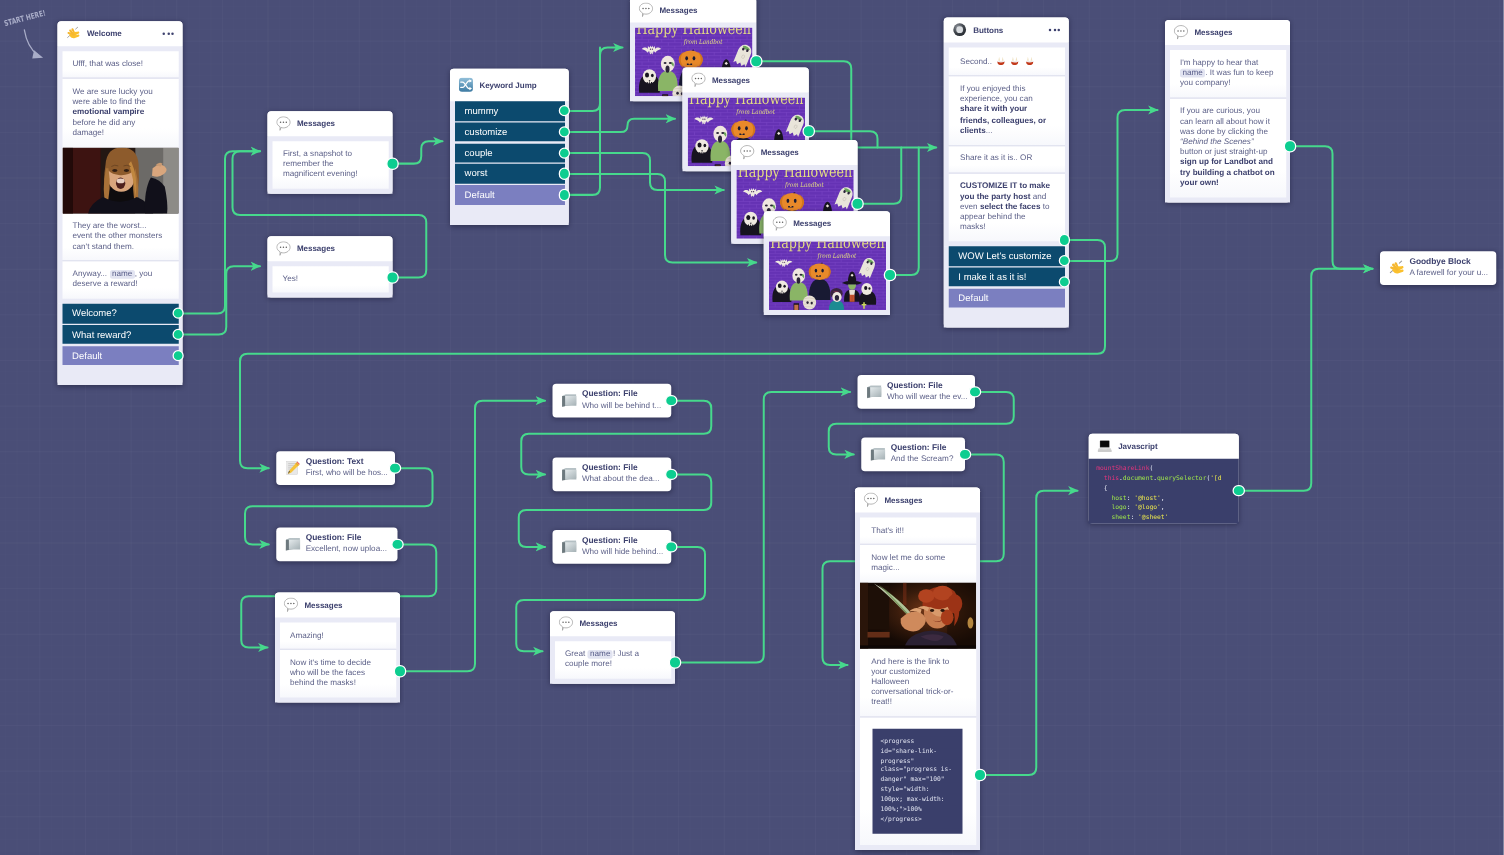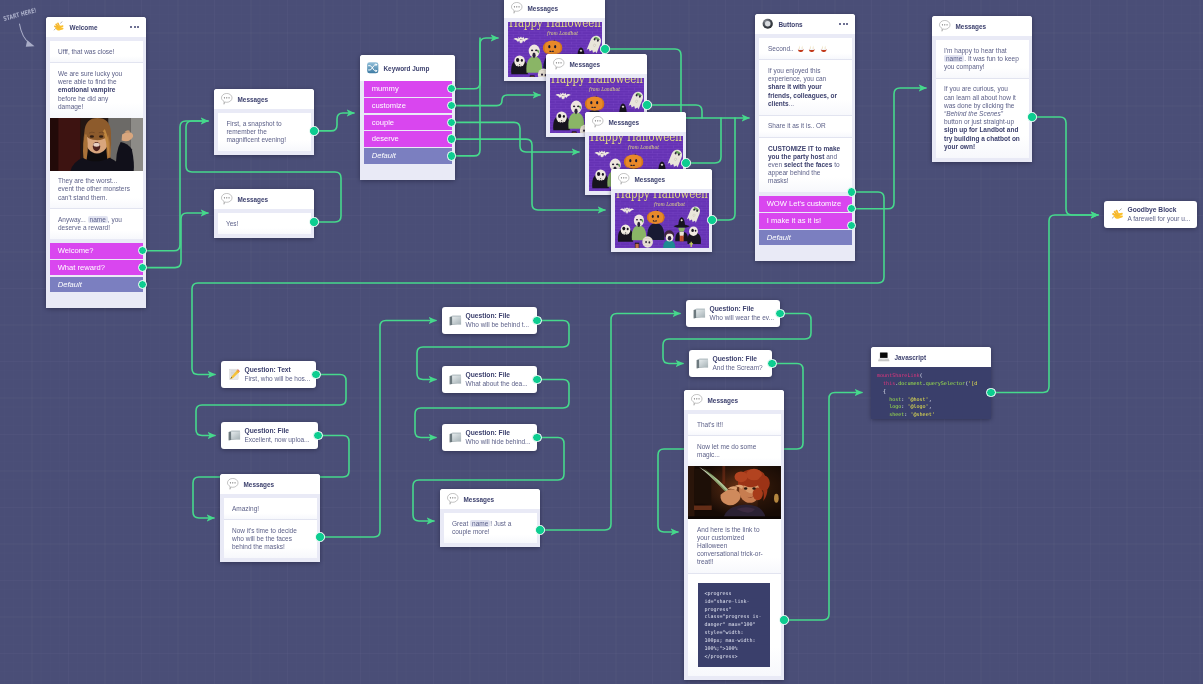--- a/index.html
+++ b/index.html
@@ -26,22 +26,22 @@
 .narrow .msg{padding:6.6px 9.5px;}
 .w75 .msg{padding:6.6px 8.9px;}
 .msg+.msg{border-top:1.2px solid #e2e4f0;}
 .msg b{color:#3d416e;font-weight:bold;}
 .msg i{font-style:italic;color:#5b5f87;font-weight:normal;}
 .vr{background:#e2e4f1;color:#575c88;border-radius:2px;padding:0 2px;}
 .msgimg{background:#fff;padding:0;line-height:0;overflow:hidden;}
 .btns{padding:0 3.5px 4px 3.5px;background:#e9eaf6;}
 .btn{height:15.6px;line-height:15.6px;padding:0 12px 0 8.2px;font-size:7.6px;color:#fff;margin-bottom:1.2px;
   position:relative;overflow:hidden;white-space:nowrap;text-overflow:clip;}
-.btn:last-child{margin-bottom:12px;font-style:italic;}
-.btn.pink{background:#d946ef;}
+.btn:last-child{margin-bottom:12px;}
+.btn.pink{background:#0c4a6e;}
 .btn.purple{background:#7b7fc0;}
 .dot{position:absolute;width:9.4px;height:9.4px;border-radius:50%;background:#0dcd90;
   border:1.1px solid #fff;box-sizing:border-box;z-index:9;}
 .simple{display:flex;align-items:center;padding:5px 6.5px;height:27px;box-sizing:border-box;}
 .simple .ic{width:13px;height:13px;margin-right:4px;flex:0 0 13px;display:flex;align-items:center;}
 .simple .t1{font-size:6.7px;font-weight:bold;color:#3d416e;line-height:8.6px;white-space:nowrap;}
 .simple .t2{font-size:6.5px;color:#5b5f87;line-height:8.6px;white-space:nowrap;}
 .codebox{background:#3a3f6b;color:#e2e5f2;font-family:"DejaVu Sans Mono",monospace;
   font-size:5px;line-height:7.9px;padding:6.5px 6.5px;overflow-wrap:break-word;word-break:normal;}
 .jsbox{background:#3a3f6b;font-family:"DejaVu Sans Mono",monospace;font-size:5.05px;
@@ -205,21 +205,21 @@
 <path fill="#fff" d="M26.6 4.2 L33.2 8.5 L26.6 12.8z"></path>
 <path fill="#fff" d="M26.6 23.2 L33.2 27.5 L26.6 31.8z"></path>
 </svg>
         </span>
         <span class="ttl">Keyword Jump</span>
       </div>
       <div class="btns">
         <div class="btn pink"><span>mummy</span></div>
         <div class="btn pink"><span>customize</span></div>
         <div class="btn pink"><span>couple</span></div>
-        <div class="btn pink"><span>deserve</span></div>
+        <div class="btn pink"><span>worst</span></div>
         <div class="btn purple"><span>Default</span></div>
       </div>
     </div>
 <div class="blk" id="blk-hw1" style="left:504px;top:-2px;width:101px;z-index:4">
       <div class="blk-hd">
         <span class="ic">
           <svg viewBox="1.5 1.5 33 33" width="100%" height="100%">
 <path fill="#fff" stroke="#9a9a9a" stroke-width="1.7" stroke-linejoin="round" d="M18 2.8c8.4 0 15.2 5.6 15.2 12.7 0 7.0-6.8 12.7-15.2 12.7 -2.0 0-3.9-.32-5.7-.9 L10.1 33.8 l.25-8.0C6.0 23.2 2.8 19.4 2.8 15.5 2.8 8.4 9.6 2.8 18 2.8z"></path>
 <circle fill="#5f5f5f" cx="11.4" cy="15.2" r="1.75"></circle>
 <circle fill="#5f5f5f" cx="18" cy="15.2" r="1.75"></circle>

